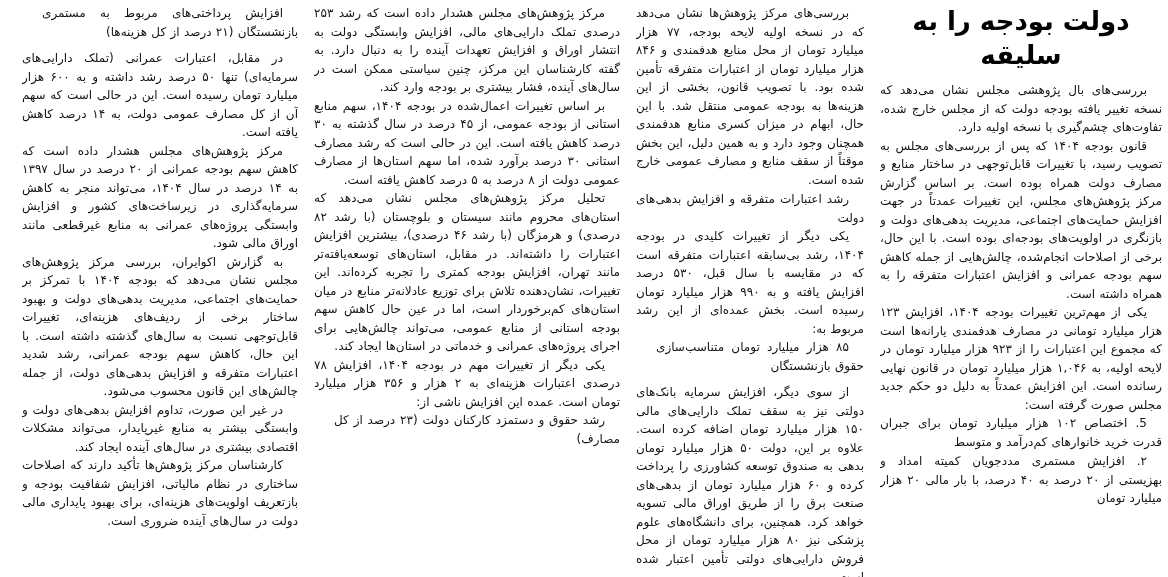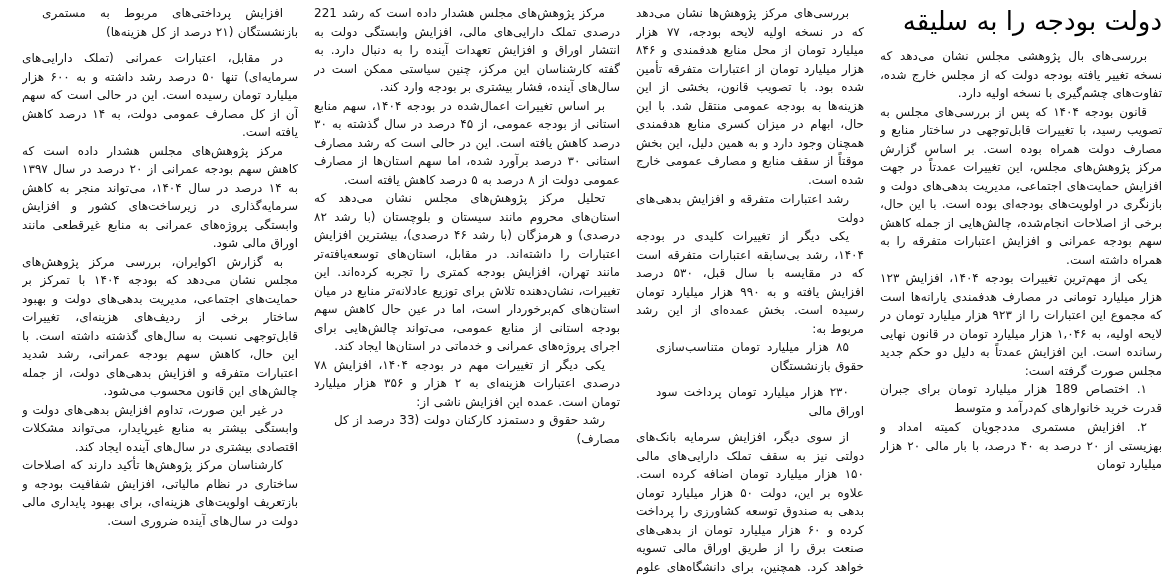--- a/index.html
+++ b/index.html
@@ -34,22 +34,22 @@
   }
   .col-d { width: 282px; }
   .col-c { width: 228px; }
   .col-b { width: 306px; }
   .col-a { width: 276px; }
 
   h1.headline {
     margin: 0 0 9px 0;
     font-size: 26px;
     line-height: 34px;
-    font-weight: normal;
-    text-align: right;
+    font-weight: bold;
+    text-align: center;
     color: #000000;
     letter-spacing: -0.5px;
   }
   h1.headline .hl-line { display: block; }
 
   p.para {
     margin: 0;
     font-size: 12px;
     line-height: 18.5px;
     text-align: justify;
@@ -66,37 +66,36 @@
 
 <div class="page">
   <div class="columns">
       <div class="col col-d">
         <h1 class="headline">
           <span class="hl-line">دولت بودجه را به سلیقه</span>
         </h1>
         <p class="para paragraph">بررسی‌های بال پژوهشی مجلس نشان می‌دهد که نسخه تغییر یافته بودجه دولت که از مجلس خارج شده، تفاوت‌های چشم‌گیری با نسخه اولیه دارد.</p>
         <p class="para paragraph">قانون بودجه ۱۴۰۴ که پس از بررسی‌های مجلس به تصویب رسید، با تغییرات قابل‌توجهی در ساختار منابع و مصارف دولت همراه بوده است. بر اساس گزارش مرکز پژوهش‌های مجلس، این تغییرات عمدتاً در جهت افزایش حمایت‌های اجتماعی، مدیریت بدهی‌های دولت و بازنگری در اولویت‌های بودجه‌ای بوده است. با این حال، برخی از اصلاحات انجام‌شده، چالش‌هایی از جمله کاهش سهم بودجه عمرانی و افزایش اعتبارات متفرقه را به همراه داشته است.</p>
         <p class="para paragraph">یکی از مهم‌ترین تغییرات بودجه ۱۴۰۴، افزایش ۱۲۳ هزار میلیارد تومانی در مصارف هدفمندی یارانه‌ها است که مجموع این اعتبارات را از ۹۲۳ هزار میلیارد تومان در لایحه اولیه، به ۱,۰۴۶ هزار میلیارد تومان در قانون نهایی رسانده است. این افزایش عمدتاً به دلیل دو حکم جدید مجلس صورت گرفته است:</p>
-        <p class="para numbered-item">۱. اختصاص 189 هزار میلیارد تومان برای جبران قدرت خرید خانوارهای کم‌درآمد و متوسط</p>
+        <p class="para numbered-item">5. اختصاص ۱۰۲ هزار میلیارد تومان برای جبران قدرت خرید خانوارهای کم‌درآمد و متوسط</p>
         <p class="para numbered-item">۲. افزایش مستمری مددجویان کمیته امداد و بهزیستی از ۲۰ درصد به ۴۰ درصد، با بار مالی ۲۰ هزار میلیارد تومان</p>
       </div>
       <div class="col col-c">
         <p class="para paragraph">بررسی‌های مرکز پژوهش‌ها نشان می‌دهد که در نسخه اولیه لایحه بودجه، ۷۷ هزار میلیارد تومان از محل منابع هدفمندی و ۸۴۶ هزار میلیارد تومان از اعتبارات متفرقه تأمین شده بود. با تصویب قانون، بخشی از این هزینه‌ها به بودجه عمومی منتقل شد. با این حال، ابهام در میزان کسری منابع هدفمندی همچنان وجود دارد و به همین دلیل، این بخش موقتاً از سقف منابع و مصارف عمومی خارج شده است.</p>
         <p class="para subhead">رشد اعتبارات متفرقه و افزایش بدهی‌های دولت</p>
         <p class="para paragraph">یکی دیگر از تغییرات کلیدی در بودجه ۱۴۰۴، رشد بی‌سابقه اعتبارات متفرقه است که در مقایسه با سال قبل، ۵۳۰ درصد افزایش یافته و به ۹۹۰ هزار میلیارد تومان رسیده است. بخش عمده‌ای از این رشد مربوط به:</p>
         <p class="para item">۸۵ هزار میلیارد تومان متناسب‌سازی حقوق بازنشستگان</p>
-        <p class="para item">۲۳۰ هزار میلیارد تومان پرداخت سود اوراق مالی</p>
         <p class="para paragraph">از سوی دیگر، افزایش سرمایه بانک‌های دولتی نیز به سقف تملک دارایی‌های مالی ۱۵۰ هزار میلیارد تومان اضافه کرده است. علاوه بر این، دولت ۵۰ هزار میلیارد تومان بدهی به صندوق توسعه کشاورزی را پرداخت کرده و ۶۰ هزار میلیارد تومان از بدهی‌های صنعت برق را از طریق اوراق مالی تسویه خواهد کرد. همچنین، برای دانشگاه‌های علوم پزشکی نیز ۸۰ هزار میلیارد تومان از محل فروش دارایی‌های دولتی تأمین اعتبار شده است.</p>
       </div>
       <div class="col col-b">
-        <p class="para paragraph">مرکز پژوهش‌های مجلس هشدار داده است که رشد 221 درصدی تملک دارایی‌های مالی، افزایش وابستگی دولت به انتشار اوراق و افزایش تعهدات آینده را به دنبال دارد. به گفته کارشناسان این مرکز، چنین سیاستی ممکن است در سال‌های آینده، فشار بیشتری بر بودجه وارد کند.</p>
+        <p class="para paragraph">مرکز پژوهش‌های مجلس هشدار داده است که رشد ۲۵۳ درصدی تملک دارایی‌های مالی، افزایش وابستگی دولت به انتشار اوراق و افزایش تعهدات آینده را به دنبال دارد. به گفته کارشناسان این مرکز، چنین سیاستی ممکن است در سال‌های آینده، فشار بیشتری بر بودجه وارد کند.</p>
         <p class="para paragraph">بر اساس تغییرات اعمال‌شده در بودجه ۱۴۰۴، سهم منابع استانی از بودجه عمومی، از ۴۵ درصد در سال گذشته به ۳۰ درصد کاهش یافته است. این در حالی است که رشد مصارف استانی ۳۰ درصد برآورد شده، اما سهم استان‌ها از مصارف عمومی دولت از ۸ درصد به ۵ درصد کاهش یافته است.</p>
         <p class="para paragraph">تحلیل مرکز پژوهش‌های مجلس نشان می‌دهد که استان‌های محروم مانند سیستان و بلوچستان (با رشد ۸۲ درصدی) و هرمزگان (با رشد ۴۶ درصدی)، بیشترین افزایش اعتبارات را داشته‌اند. در مقابل، استان‌های توسعه‌یافته‌تر مانند تهران، افزایش بودجه کمتری را تجربه کرده‌اند. این تغییرات، نشان‌دهنده تلاش برای توزیع عادلانه‌تر منابع در میان استان‌های کم‌برخوردار است، اما در عین حال کاهش سهم بودجه استانی از منابع عمومی، می‌تواند چالش‌هایی برای اجرای پروژه‌های عمرانی و خدماتی در استان‌ها ایجاد کند.</p>
         <p class="para paragraph">یکی دیگر از تغییرات مهم در بودجه ۱۴۰۴، افزایش ۷۸ درصدی اعتبارات هزینه‌ای به ۲ هزار و ۳۵۶ هزار میلیارد تومان است. عمده این افزایش ناشی از:</p>
-        <p class="para item">رشد حقوق و دستمزد کارکنان دولت (33 درصد از کل مصارف)</p>
+        <p class="para item">رشد حقوق و دستمزد کارکنان دولت (۲۳ درصد از کل مصارف)</p>
       </div>
       <div class="col col-a">
         <p class="para item">افزایش پرداختی‌های مربوط به مستمری بازنشستگان (۲۱ درصد از کل هزینه‌ها)</p>
         <p class="para paragraph">در مقابل، اعتبارات عمرانی (تملک دارایی‌های سرمایه‌ای) تنها ۵۰ درصد رشد داشته و به ۶۰۰ هزار میلیارد تومان رسیده است. این در حالی است که سهم آن از کل مصارف عمومی دولت، به ۱۴ درصد کاهش یافته است.</p>
         <p class="para paragraph">مرکز پژوهش‌های مجلس هشدار داده است که کاهش سهم بودجه عمرانی از ۲۰ درصد در سال ۱۳۹۷ به ۱۴ درصد در سال ۱۴۰۴، می‌تواند منجر به کاهش سرمایه‌گذاری در زیرساخت‌های کشور و افزایش وابستگی پروژه‌های عمرانی به منابع غیرقطعی مانند اوراق مالی شود.</p>
         <p class="para paragraph">به گزارش اکوایران، بررسی مرکز پژوهش‌های مجلس نشان می‌دهد که بودجه ۱۴۰۴ با تمرکز بر حمایت‌های اجتماعی، مدیریت بدهی‌های دولت و بهبود ساختار برخی از ردیف‌های هزینه‌ای، تغییرات قابل‌توجهی نسبت به سال‌های گذشته داشته است. با این حال، کاهش سهم بودجه عمرانی، رشد شدید اعتبارات متفرقه و افزایش بدهی‌های دولت، از جمله چالش‌های این قانون محسوب می‌شود.</p>
         <p class="para paragraph">در غیر این صورت، تداوم افزایش بدهی‌های دولت و وابستگی بیشتر به منابع غیرپایدار، می‌تواند مشکلات اقتصادی بیشتری در سال‌های آینده ایجاد کند.</p>
         <p class="para paragraph">کارشناسان مرکز پژوهش‌ها تأکید دارند که اصلاحات ساختاری در نظام مالیاتی، افزایش شفافیت بودجه و بازتعریف اولویت‌های هزینه‌ای، برای بهبود پایداری مالی دولت در سال‌های آینده ضروری است.</p>
       </div>
     </div>

